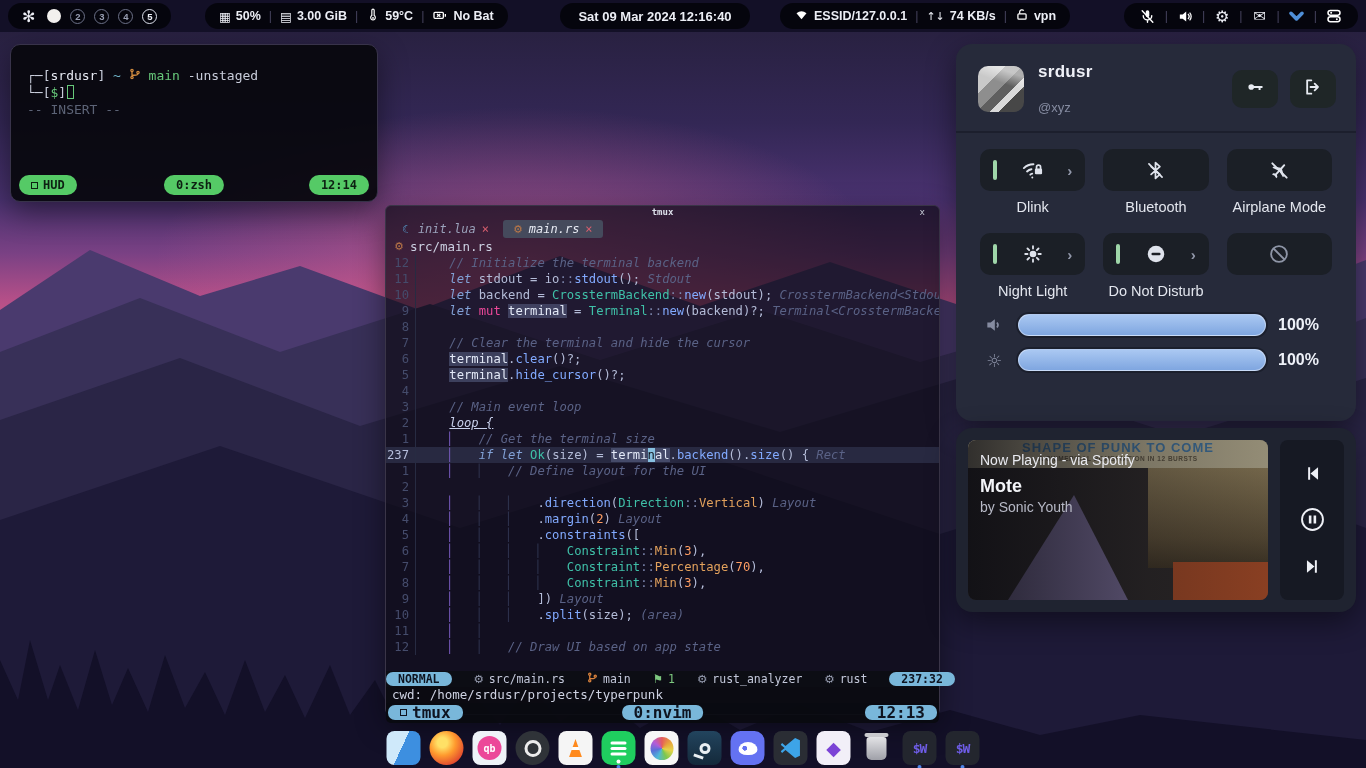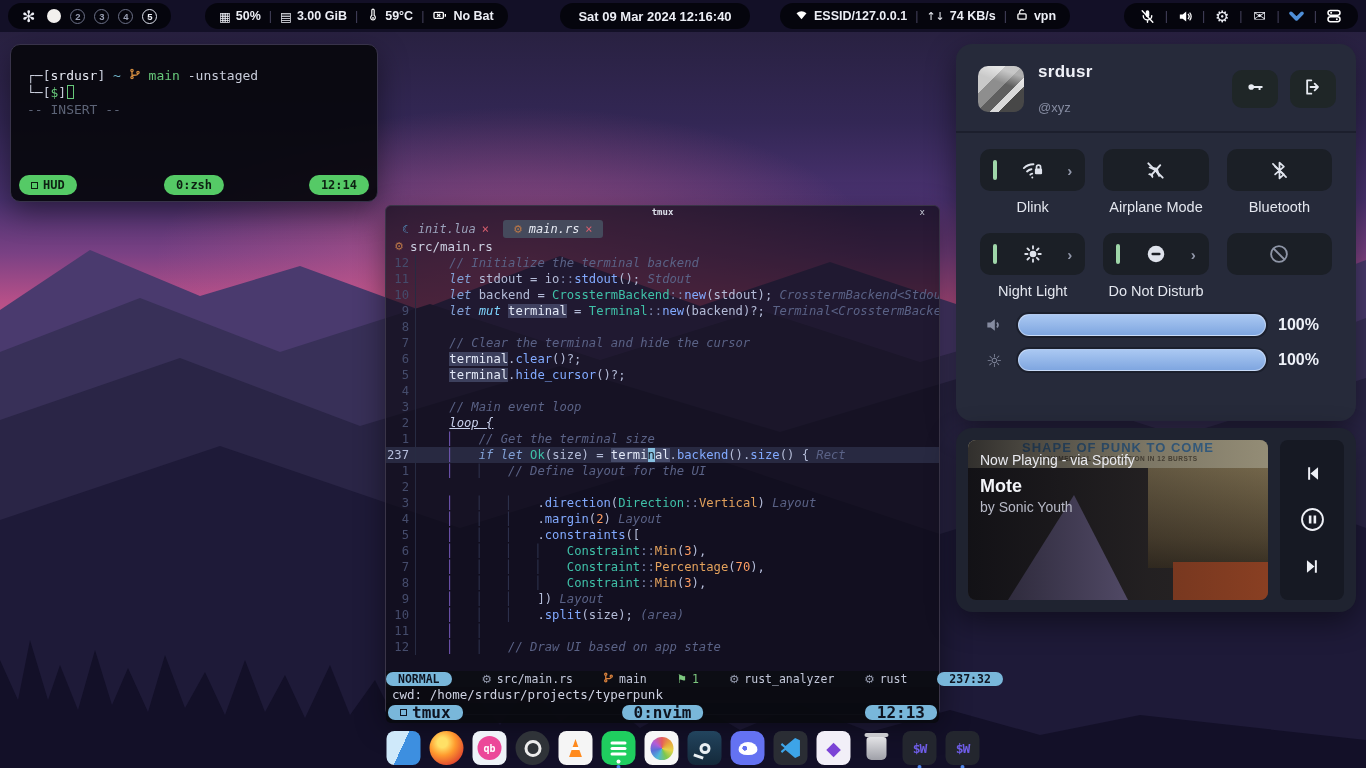--- a/index.html
+++ b/index.html
@@ -40,29 +40,29 @@
   .tab.active{background:#454a5c;border-radius:3px;color:#e8ebf4}
   .tab .tclose{color:#d95f6e;font-style:normal}
   .tab .fico{font-style:normal;font-family:"DejaVu Sans",sans-serif;font-size:11px}
   .lua-ico{color:#58a6d8}.rust-ico{color:#bd7848}
   .winbar{display:flex;align-items:center;gap:6px;height:17px;padding-left:8px;color:#ccd1e2;font-size:12.5px}
   .code{height:416px;overflow:hidden;font-size:12.2px}
   .cl{display:flex;height:16px;line-height:16px;white-space:pre}
   .cl .ln{width:30px;text-align:right;padding-right:6px;color:#454c6c;border-right:1px solid #272b42;margin-right:4px;flex:none}
   .cl.cur{background:rgba(72,80,114,.38)}
   .cl.cur .ln{color:#b6bedc}
-  .tk-t{color:#b4bcd8}.tk-kw{color:#82a1d6;font-style:italic}.tk-kwm{color:#7dd3fc;font-style:italic}
+  .tk-t{color:#b4bcd8}.tk-kw{color:#82a1d6;font-style:italic}.tk-kwm{color:#ec4899;}
   .tk-ty{color:#3fc0a8}.tk-fn{color:#82aaff}.tk-p{color:#7c86ad}
   .tk-cm,.tk-vt{color:#5a6286;font-style:italic}
   .tk-en{color:#e2a15c}.tk-nm{color:#ff9e64}
   .tk-hl{background:rgba(104,116,156,.45);color:#e4eaf8}
   .tk-cur{background:#88c0e0;color:#0c1018}
   .tk-lp{color:#c8d0ec;font-style:italic;text-decoration:underline}
   .tk-gp{color:#7a5bc0}.tk-g{color:#303652}
-  .sline{height:16px;background:rgba(12,13,20,.92);display:flex;align-items:center;font-size:11.5px;color:#c3c8da;gap:30px;padding-right:4px}
+  .sline{height:16px;background:rgba(12,13,20,.92);display:flex;align-items:center;font-size:11.5px;color:#c3c8da;gap:22px;padding-right:4px}
   .bpill{height:14px;border-radius:7px;background:#79b7da;color:#0e1420;font-weight:700;display:flex;align-items:center;justify-content:center;padding:0 12px;gap:5px}
   .sline .seg{display:flex;align-items:center;gap:5px}
   .sline .diag{color:#7dc87f}
   .cwd{height:16px;line-height:16px;background:rgba(10,10,16,.85);color:#ced2e2;font-size:12.5px;padding-left:6px}
   .tmbar{position:relative;height:20px;background:rgba(9,10,16,.9);border-radius:0 0 5px 5px}
   .tmbar .bpill{position:absolute;top:2px}
   .tmbar .sq{display:inline-block;width:7px;height:7px;border:1.4px solid #0e1420}
   
   .panel{left:956px;top:44px;width:400px;height:377px;background:#262a3a;border-radius:16px;z-index:20}
   .urow{display:flex;align-items:center;gap:14px;padding:18px 20px 14px 22px}
@@ -402,38 +402,38 @@
               <path d="M16.2 10V8.4a2.1 2.1 0 0 1 4.2 0V10" stroke-width="1.8"></path>
             </svg>
           </span>
           <span class="chev">›</span>
         </div>
         <div class="tlabel">Dlink</div>
       </div>
       <div class="tcell">
         <div class="tbtn">
           <span style="display: flex;">
+            <svg viewBox="0 0 24 24" width="21" height="21" fill="none" stroke="#dfe3ec" stroke-width="2" stroke-linejoin="round" stroke-linecap="round">
+              <path d="M7 7.5l10 9L12 21V3l5 4.5-10 9"></path>
+              <path d="M4.5 4.5l15 15"></path>
+            </svg>
+          </span>
+        </div>
+        <div class="tlabel">Bluetooth</div>
+      </div>
+      <div class="tcell">
+        <div class="tbtn">
+          <span style="display: flex;">
             <svg viewBox="0 0 24 24" width="23" height="23">
               <path fill="#dfe3ec" transform="rotate(42 12 12)" d="M11 9.2 4.6 13v1.8l6.4-1.9v4.3l-2 1.4v1.7l3-0.8 3 0.8v-1.7l-2-1.4v-4.3l6.4 1.9V13L13 9.2V4.6a1 1 0 0 0-2 0z"></path>
               <path stroke="#dfe3ec" stroke-width="2" stroke-linecap="round" d="M4.5 4.5l15 15"></path>
             </svg>
           </span>
         </div>
         <div class="tlabel">Airplane Mode</div>
-      </div>
-      <div class="tcell">
-        <div class="tbtn">
-          <span style="display: flex;">
-            <svg viewBox="0 0 24 24" width="21" height="21" fill="none" stroke="#dfe3ec" stroke-width="2" stroke-linejoin="round" stroke-linecap="round">
-              <path d="M7 7.5l10 9L12 21V3l5 4.5-10 9"></path>
-              <path d="M4.5 4.5l15 15"></path>
-            </svg>
-          </span>
-        </div>
-        <div class="tlabel">Bluetooth</div>
       </div>
       <div class="tcell">
         <div class="tbtn">
           <span class="bar"></span>
           <span style="display: flex;">
             <svg viewBox="0 0 24 24" width="22" height="22" fill="none" stroke="#dfe3ec" stroke-width="2" stroke-linecap="round">
               <circle cx="12" cy="12" r="3.6" fill="#dfe3ec" stroke="none"></circle>
               <path d="M12 3.5v2.5M12 18v2.5M3.5 12H6M18 12h2.5M6 6l1.8 1.8M16.2 16.2L18 18M18 6l-1.8 1.8M7.8 16.2L6 18"></path>
             </svg>
           </span>

